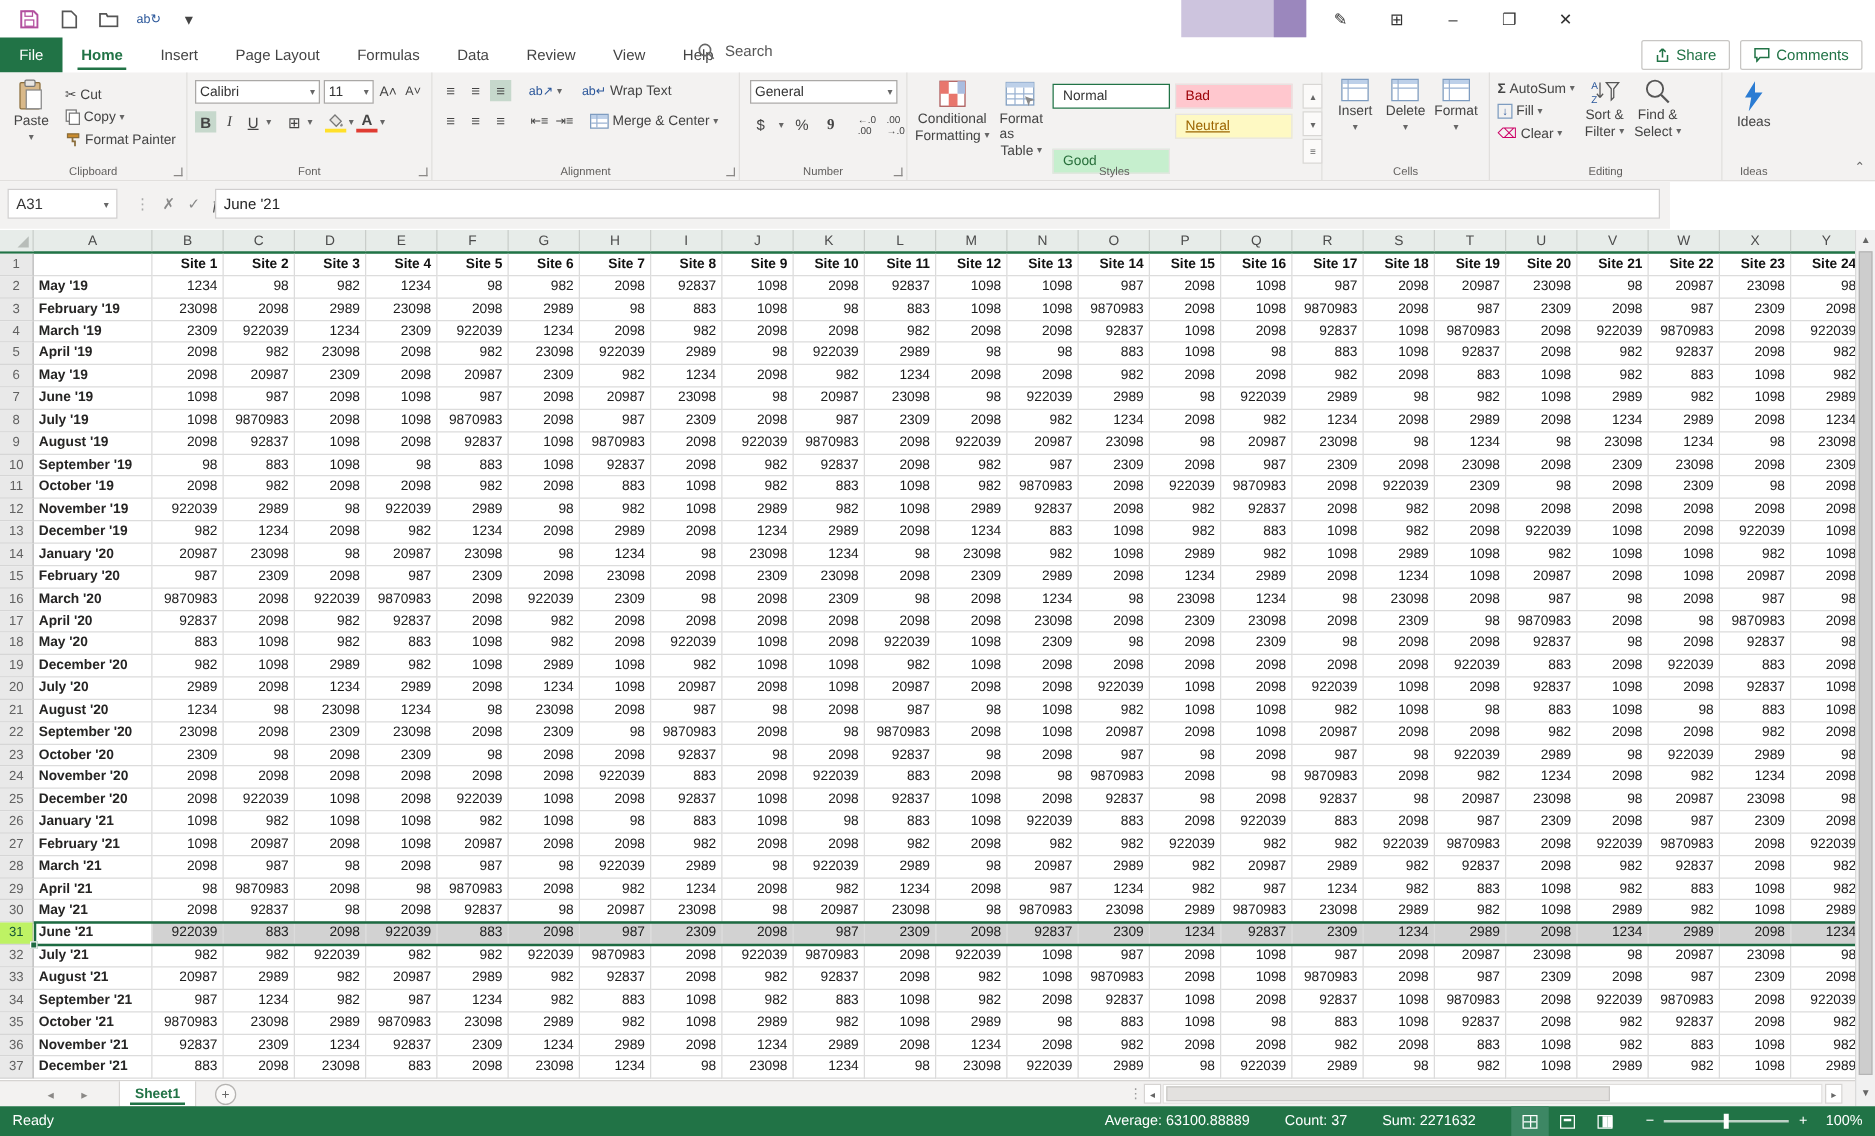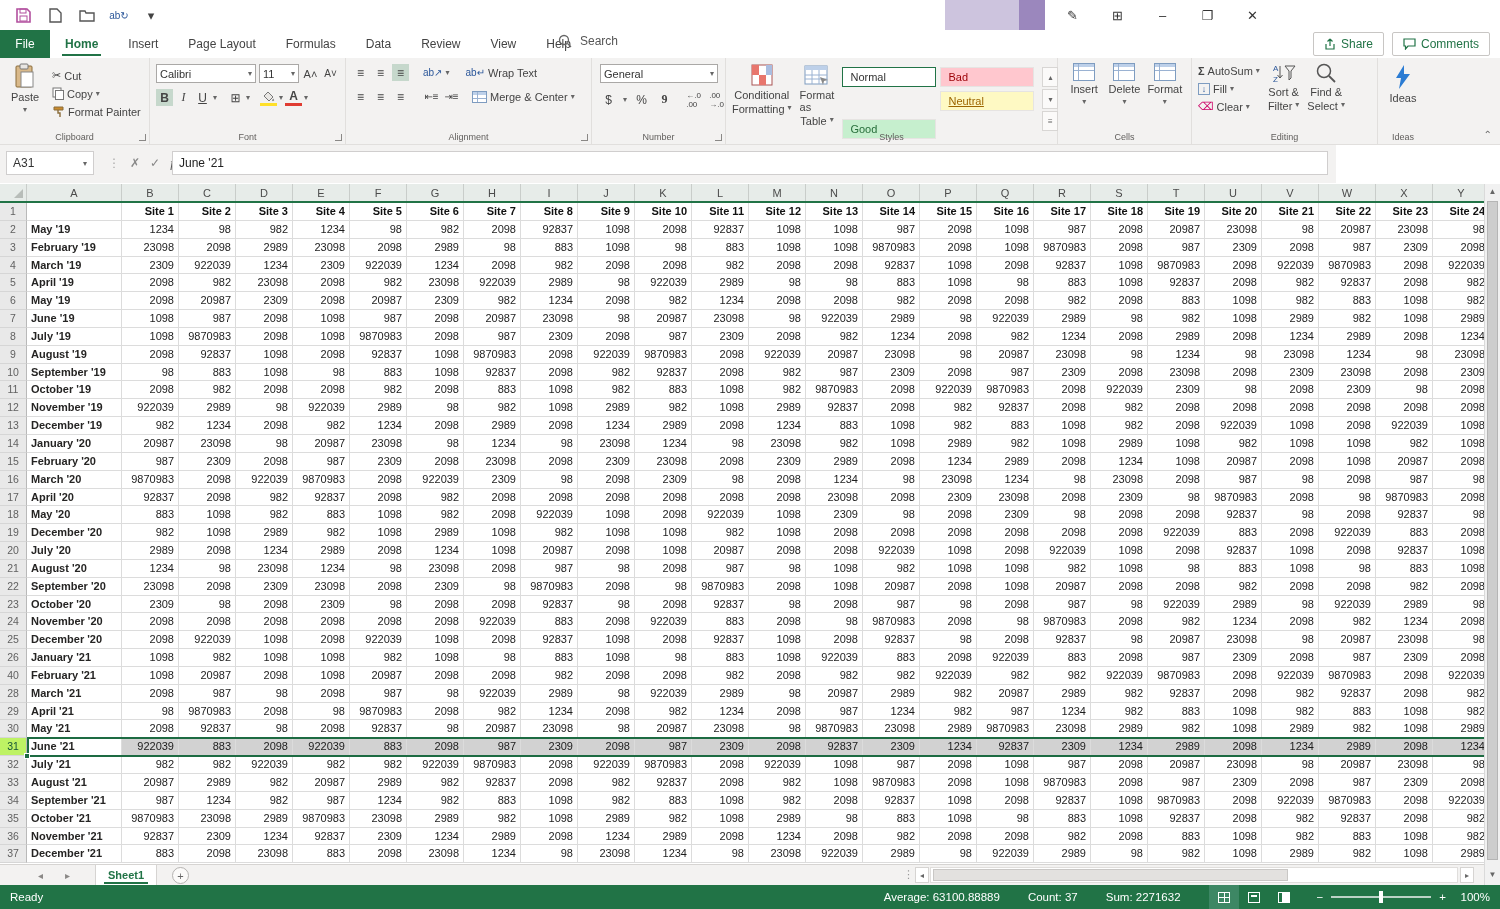--- a/index.html
+++ b/index.html
@@ -1250,21 +1250,21 @@
         <div class="gc">883</div>
         <div class="gc">2098</div>
         <div class="gc">987</div>
         <div class="gc">2309</div>
         <div class="gc">2098</div>
         <div class="gc">987</div>
         <div class="gc">2309</div>
         <div class="gc">2098</div>
       </div>
       <div class="grow">
-        <div class="rn">40</div>
+        <div class="rn">27</div>
         <div class="ca">February '21</div>
         <div class="gc">1098</div>
         <div class="gc">20987</div>
         <div class="gc">2098</div>
         <div class="gc">1098</div>
         <div class="gc">20987</div>
         <div class="gc">2098</div>
         <div class="gc">2098</div>
         <div class="gc">982</div>
         <div class="gc">2098</div>

